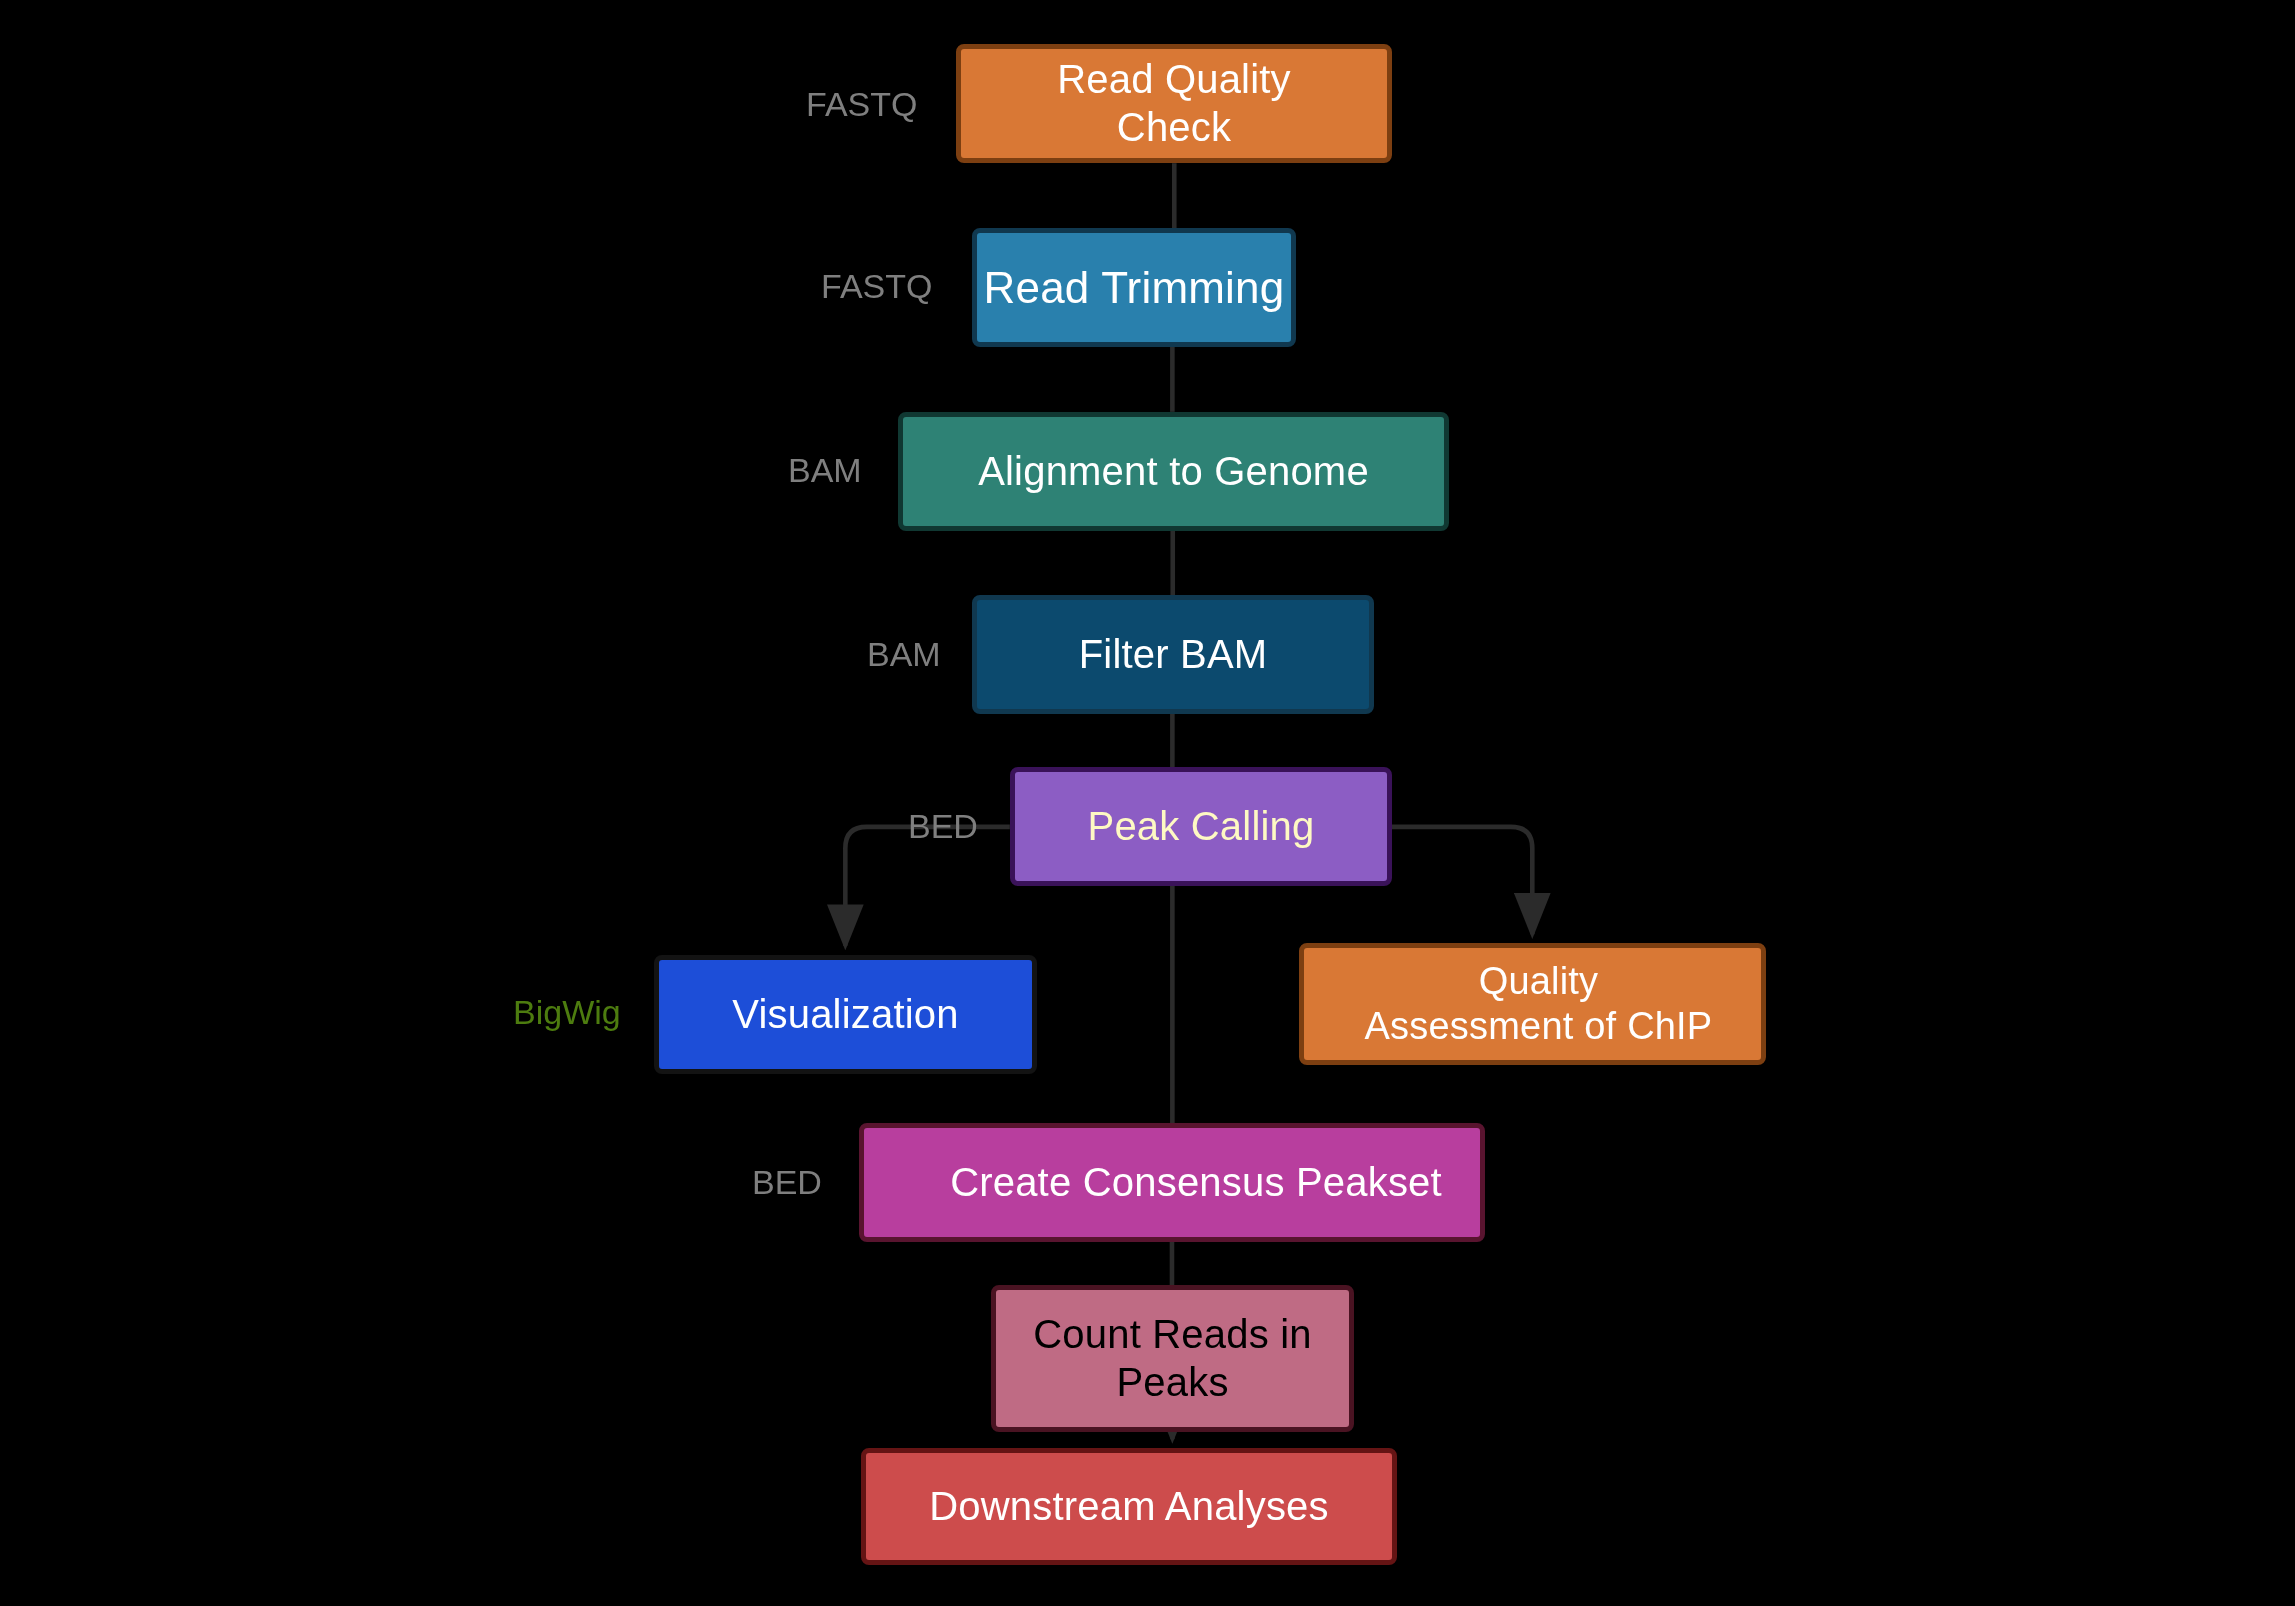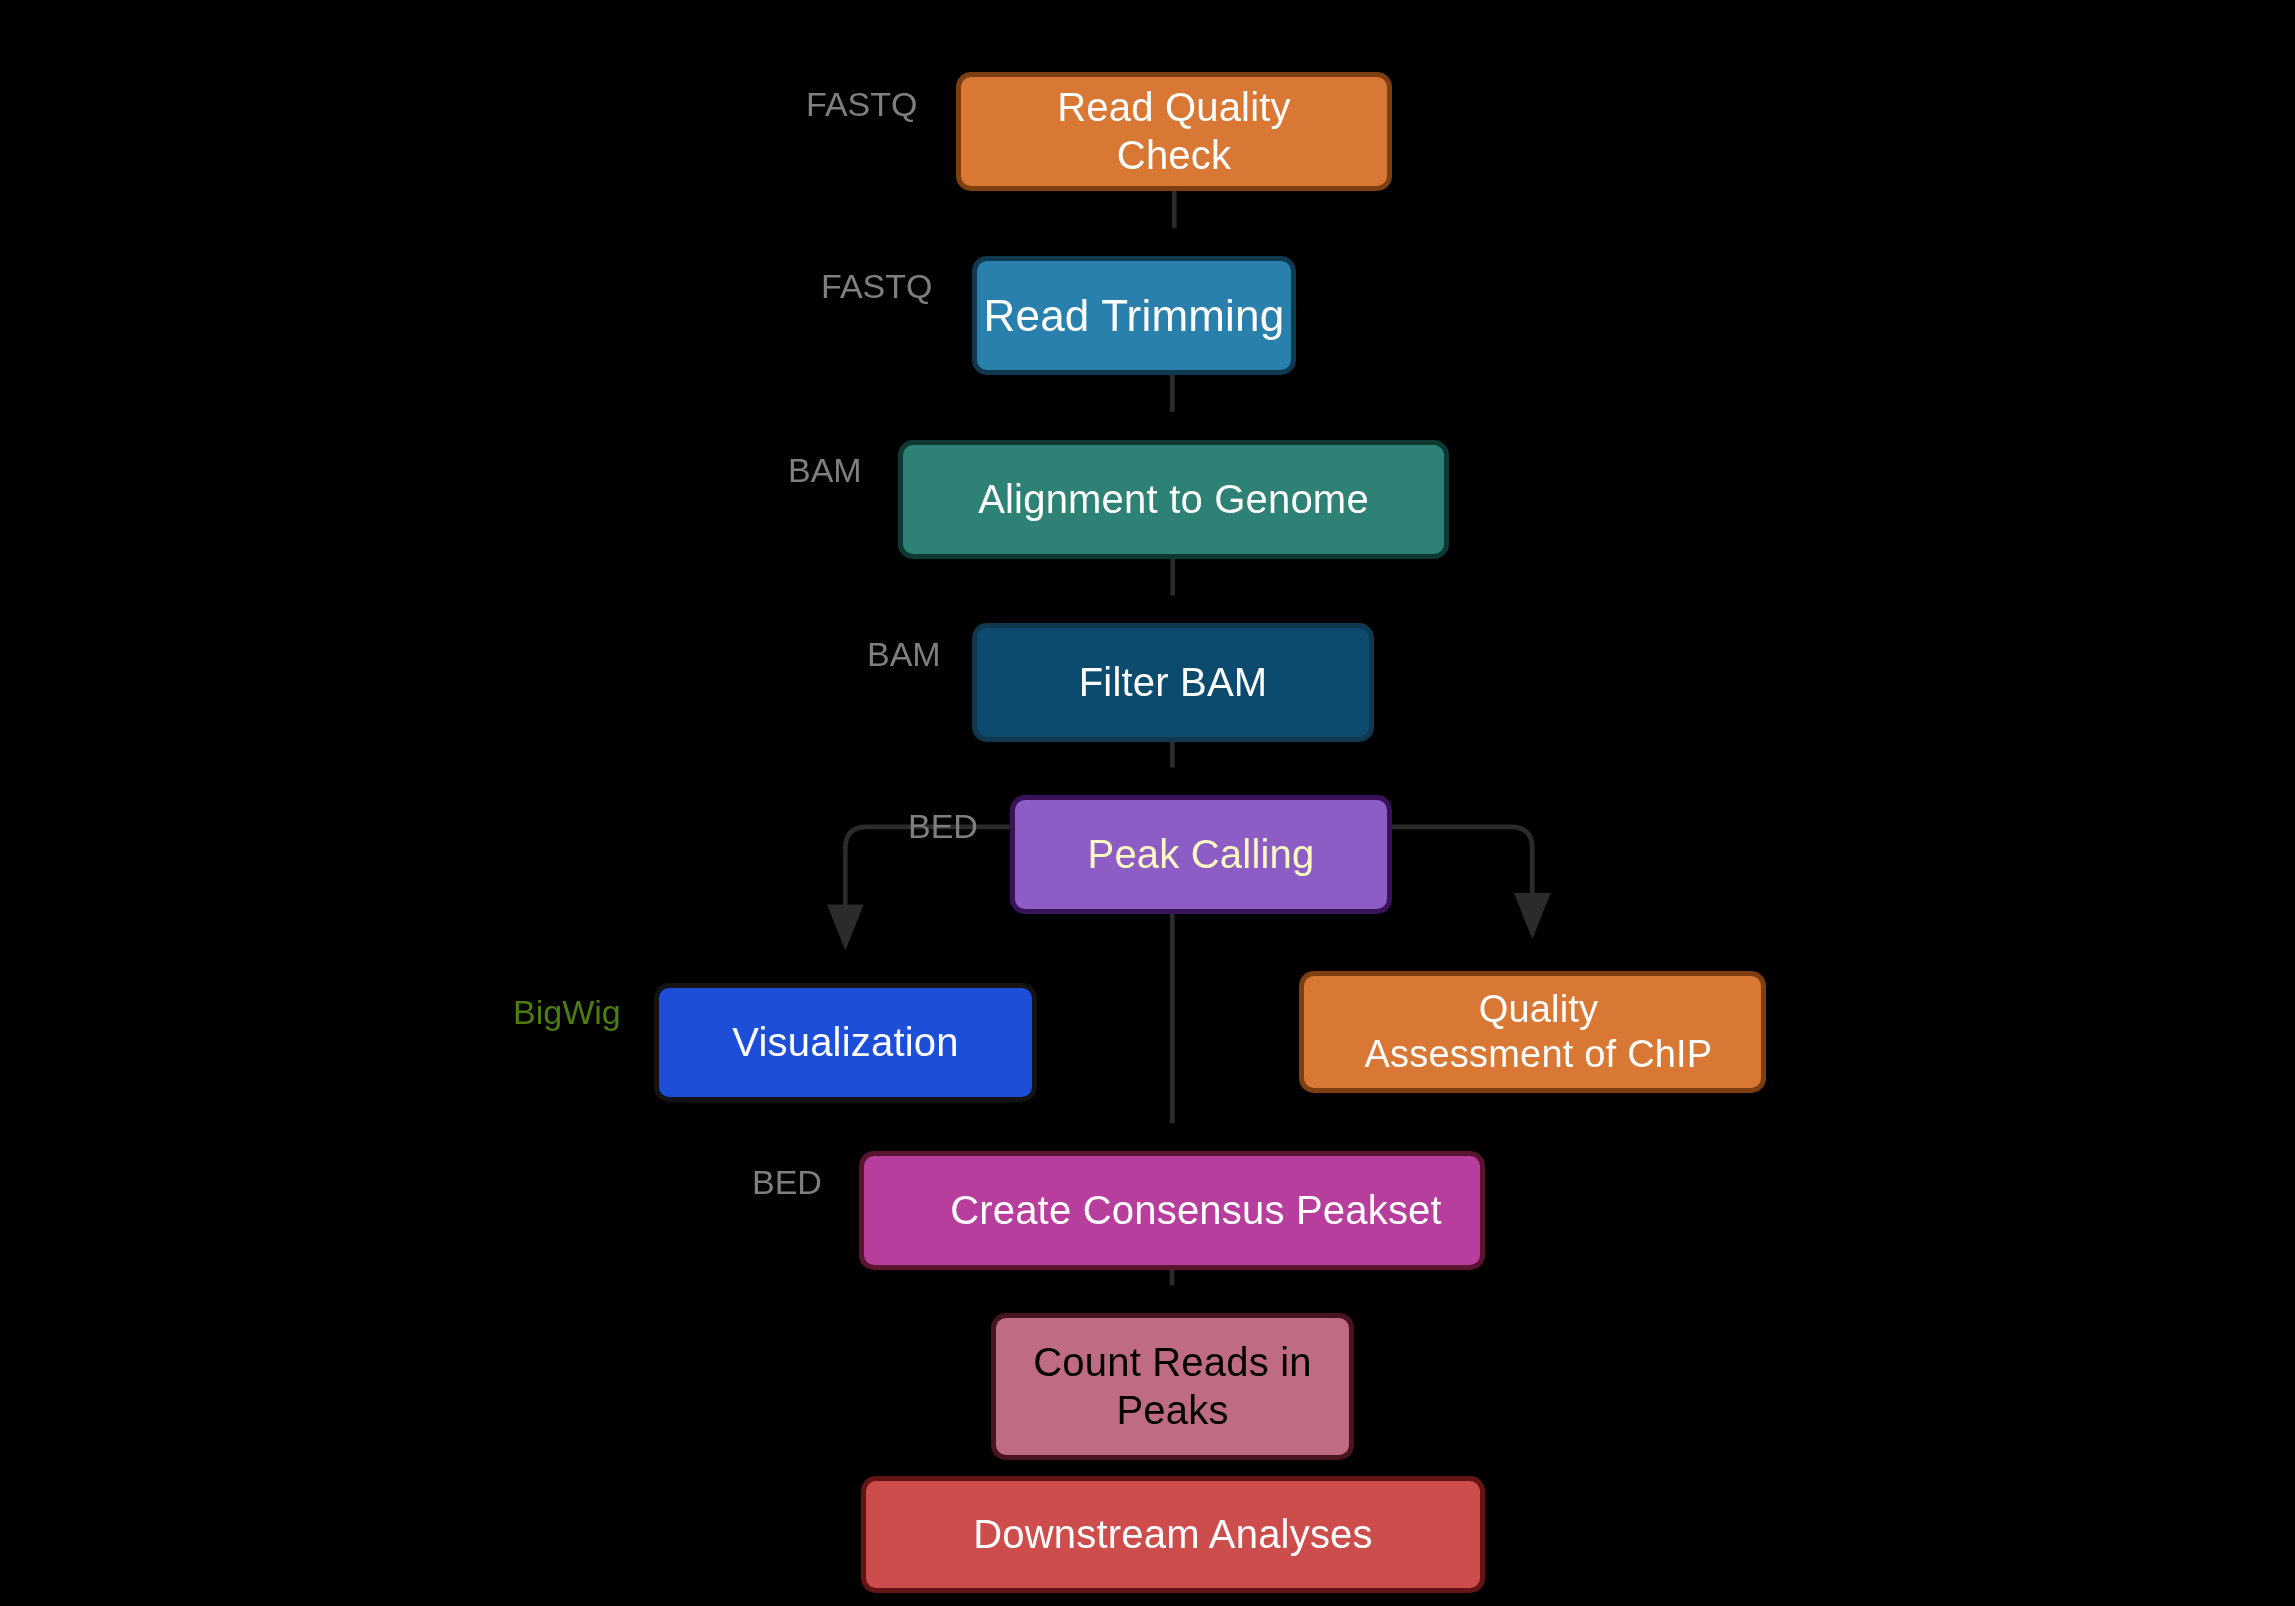--- a/index.html
+++ b/index.html
@@ -24,26 +24,25 @@
     pointer-events: none;
   }
   .node {
     position: absolute;
     box-sizing: border-box;
     display: flex;
     align-items: center;
     justify-content: center;
     text-align: center;
     color: #ffffff;
-    border-radius: 15px;
+    border-radius: 8px;
     border-style: solid;
     line-height: 1.18;
     white-space: pre-line;
     letter-spacing: 0.2px;
-    margin-top: 28px;
   }
   .edge-label {
     position: absolute;
     color: #7f7f7f;
     font-size: 34px;
     white-space: nowrap;
     line-height: 1;
   }
 </style>
 </head>
@@ -76,21 +75,21 @@
       <div class="node" style="left: 972px; top: 228px; width: 324px; height: 119px; background: rgb(41, 128, 173); border-color: rgb(16, 56, 79); border-width: 5.4px; color: rgb(255, 255, 255); font-size: 44px;">Read Trimming</div>
       <div class="node" style="left: 898px; top: 412px; width: 551px; height: 119px; background: rgb(46, 130, 117); border-color: rgb(16, 56, 50); border-width: 5.4px; color: rgb(255, 255, 255); font-size: 40px;">Alignment to Genome</div>
       <div class="node" style="left: 972px; top: 595px; width: 402px; height: 119px; background: #0c4a6e; border-color: rgb(16, 56, 79); border-width: 5.4px; color: rgb(255, 255, 255); font-size: 40px;">Filter BAM</div>
       <div class="node" style="left: 1010px; top: 767px; width: 382px; height: 119px; background: rgb(140, 93, 196); border-color: rgb(58, 18, 89); border-width: 5.4px; color: #fef9c3; font-size: 40px;">Peak Calling</div>
       <div class="node" style="left: 654px; top: 955px; width: 383px; height: 119px; background: #1d4ed8; border-color: rgb(19, 19, 19); border-width: 5.4px; color: rgb(255, 255, 255); font-size: 40px;">Visualization</div>
       <div class="node" style="left: 1299px; top: 943px; width: 467px; height: 122px; background: rgb(217, 120, 53); border-color: rgb(125, 63, 17); border-width: 5.4px; color: rgb(255, 255, 255); font-size: 38px; padding-left: 12px;">Quality
 Assessment of ChIP</div>
       <div class="node" style="left: 859px; top: 1123px; width: 626px; height: 119px; background: rgb(184, 62, 158); border-color: rgb(89, 20, 47); border-width: 5.4px; color: rgb(255, 255, 255); font-size: 40px; padding-left: 48px;">Create Consensus Peakset</div>
       <div class="node" style="left: 991px; top: 1285px; width: 363px; height: 147px; background: rgb(191, 107, 132); border-color: rgb(74, 19, 34); border-width: 5.4px; color: #000000; font-size: 40px;">Count Reads in
 Peaks</div>
-      <div class="node" style="left: 861px; top: 1448px; width: 624px; height: 117px; background: rgb(205, 76, 76); border-color: rgb(101, 20, 20); border-width: 5.4px; color: rgb(255, 255, 255); font-size: 40px; text-align: center;">Downstream Analyses</div>
+      <div class="node" style="left: 861px; top: 1448px; width: 536px; height: 117px; background: rgb(205, 76, 76); border-color: rgb(101, 20, 20); border-width: 5.4px; color: rgb(255, 255, 255); font-size: 40px; text-align: center;">Downstream Analyses</div>
     </div>
   <div id="labels-layer">
       <div class="edge-label" style="left: 806px; top: 87px; color: rgb(127, 127, 127);">FASTQ</div>
       <div class="edge-label" style="left: 821px; top: 269px; color: rgb(127, 127, 127);">FASTQ</div>
       <div class="edge-label" style="left: 788px; top: 453px; color: rgb(127, 127, 127);">BAM</div>
       <div class="edge-label" style="left: 867px; top: 637px; color: rgb(127, 127, 127);">BAM</div>
       <div class="edge-label" style="left: 908px; top: 809px; color: rgb(127, 127, 127);">BED</div>
       <div class="edge-label" style="left: 513px; top: 995px; color: #4d7c0f;">BigWig</div>
       <div class="edge-label" style="left: 752px; top: 1165px; color: rgb(127, 127, 127);">BED</div>
     </div>

